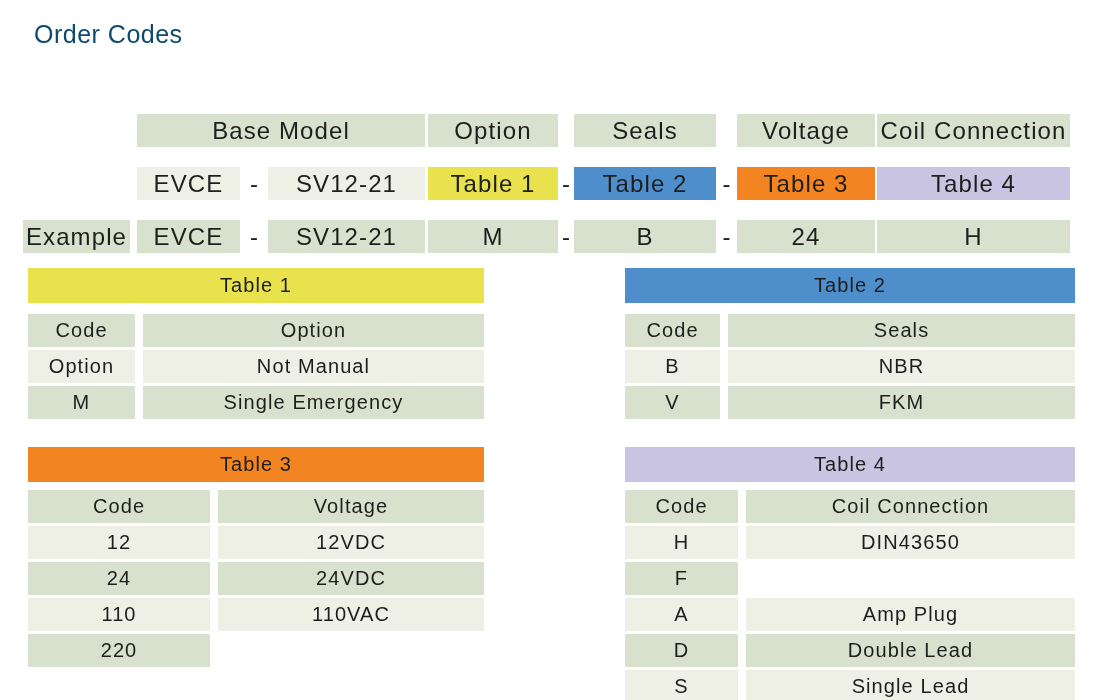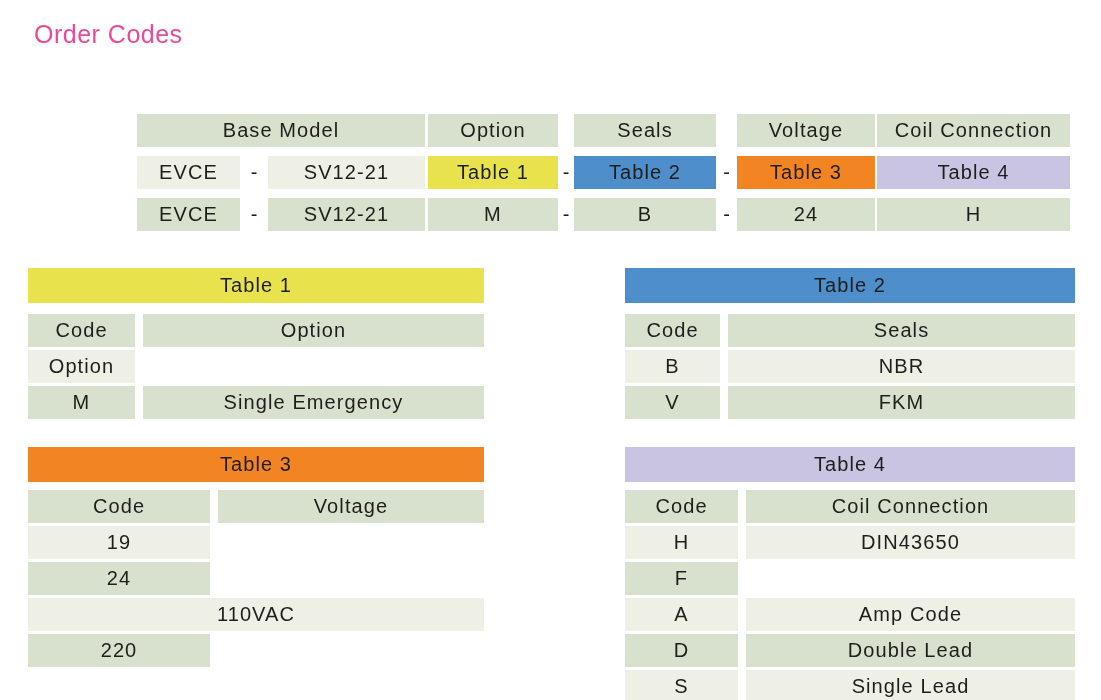--- a/index.html
+++ b/index.html
@@ -3,31 +3,31 @@
 <meta charset="utf-8">
 <style>
   html,body{margin:0;padding:0;}
   body{
     width:1101px;height:700px;overflow:hidden;background:#ffffff;
     font-family:"Liberation Sans", sans-serif;
     color:#1e1e1c;position:relative;
   }
   .title{
     position:absolute;left:34px;top:20px;margin:0;
-    font-size:25px;font-weight:500;letter-spacing:0.5px;color:#ec4899;
+    font-size:25px;font-weight:500;letter-spacing:0.5px;color:#0c4a6e;
   }
 
   
   .builder{
     position:absolute;left:23px;top:114px;
     display:grid;
     grid-template-columns:107px 7px 103px 28px 157px 3px 130px 16px 142px 21px 138px 2px 193px;
     grid-template-rows:33px 33px 33px;
-    row-gap:9px;
-    font-size:20px;letter-spacing:1.1px;
+    row-gap:20px;
+    font-size:24px;letter-spacing:1.1px;
   }
   .cell{display:flex;align-items:center;justify-content:center;white-space:nowrap;}
   .dark{background:#d8e1ce;}
   .light{background:#eef0e6;}
   .dash{background:transparent;letter-spacing:0;}
   .gc1{grid-column:1}.gc3{grid-column:3}.gc4{grid-column:4}.gc5{grid-column:5}
   .gc7{grid-column:7}.gc8{grid-column:8}.gc9{grid-column:9}.gc10{grid-column:10}
   .gc11{grid-column:11}.gc13{grid-column:13}.gcbase{grid-column:3/6}
   .gr1{grid-row:1}.gr2{grid-row:2}.gr3{grid-row:3}
 
@@ -64,39 +64,41 @@
   <div class="cell light gr2 gc3">EVCE</div>
   <div class="cell dash gr2 gc4">-</div>
   <div class="cell light gr2 gc5">SV12-21</div>
   <div class="cell gr2 gc7" style="background: rgb(232, 226, 77);">Table 1</div>
   <div class="cell dash gr2 gc8">-</div>
   <div class="cell gr2 gc9" style="background: rgb(78, 142, 203);">Table 2</div>
   <div class="cell dash gr2 gc10">-</div>
   <div class="cell gr2 gc11" style="background: rgb(242, 133, 33);">Table 3</div>
   <div class="cell gr2 gc13" style="background: rgb(201, 196, 225);">Table 4</div>
 
+  <div class="cell dark gr3 gc1">Example</div>
   <div class="cell dark gr3 gc3">EVCE</div>
   <div class="cell dash gr3 gc4">-</div>
   <div class="cell dark gr3 gc5">SV12-21</div>
   <div class="cell dark gr3 gc7">M</div>
   <div class="cell dash gr3 gc8">-</div>
   <div class="cell dark gr3 gc9">B</div>
   <div class="cell dash gr3 gc10">-</div>
   <div class="cell dark gr3 gc11">24</div>
   <div class="cell dark gr3 gc13">H</div>
 </div>
 
 <div class="otable" id="t1">
   <div class="thead" style="background: rgb(232, 226, 77);">Table 1</div>
   <div class="trow">
     <div class="tcode dark">Code</div>
     <div class="tval dark">Option</div>
   </div>
   <div class="trow">
     <div class="tcode light">Option</div>
+    <div class="tval light">Not Manual</div>
   </div>
   <div class="trow">
     <div class="tcode dark">M</div>
     <div class="tval dark">Single Emergency</div>
   </div>
 </div>
 
 <div class="otable" id="t2">
   <div class="thead" style="background: rgb(78, 142, 203);">Table 2</div>
   <div class="trow">
@@ -113,26 +115,29 @@
   </div>
 </div>
 
 <div class="otable" id="t3">
   <div class="thead" style="background: rgb(242, 133, 33);">Table 3</div>
   <div class="trow">
     <div class="tcode dark">Code</div>
     <div class="tval dark">Voltage</div>
   </div>
   <div class="trow">
-    <div class="tcode light">19</div>
+    <div class="tcode light">12</div>
+    <div class="tval light">12VDC</div>
   </div>
   <div class="trow">
     <div class="tcode dark">24</div>
+    <div class="tval dark">24VDC</div>
   </div>
   <div class="trow">
+    <div class="tcode light">110</div>
     <div class="tval light">110VAC</div>
   </div>
   <div class="trow">
     <div class="tcode dark">220</div>
   </div>
 </div>
 
 <div class="otable" id="t4">
   <div class="thead" style="background: rgb(201, 196, 225);">Table 4</div>
   <div class="trow">
@@ -141,21 +146,21 @@
   </div>
   <div class="trow">
     <div class="tcode light">H</div>
     <div class="tval light">DIN43650</div>
   </div>
   <div class="trow">
     <div class="tcode dark">F</div>
   </div>
   <div class="trow">
     <div class="tcode light">A</div>
-    <div class="tval light">Amp Code</div>
+    <div class="tval light">Amp Plug</div>
   </div>
   <div class="trow">
     <div class="tcode dark">D</div>
     <div class="tval dark">Double Lead</div>
   </div>
   <div class="trow">
     <div class="tcode light">S</div>
     <div class="tval light">Single Lead</div>
   </div>
 </div>

